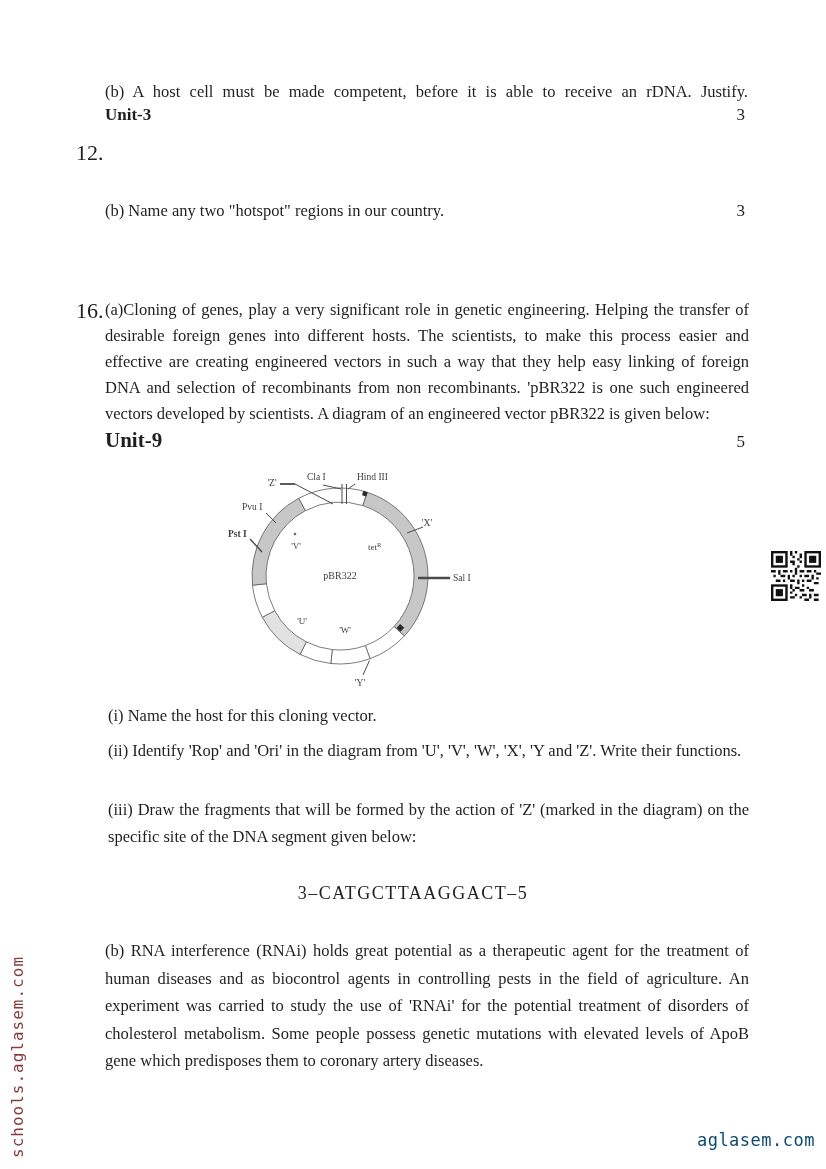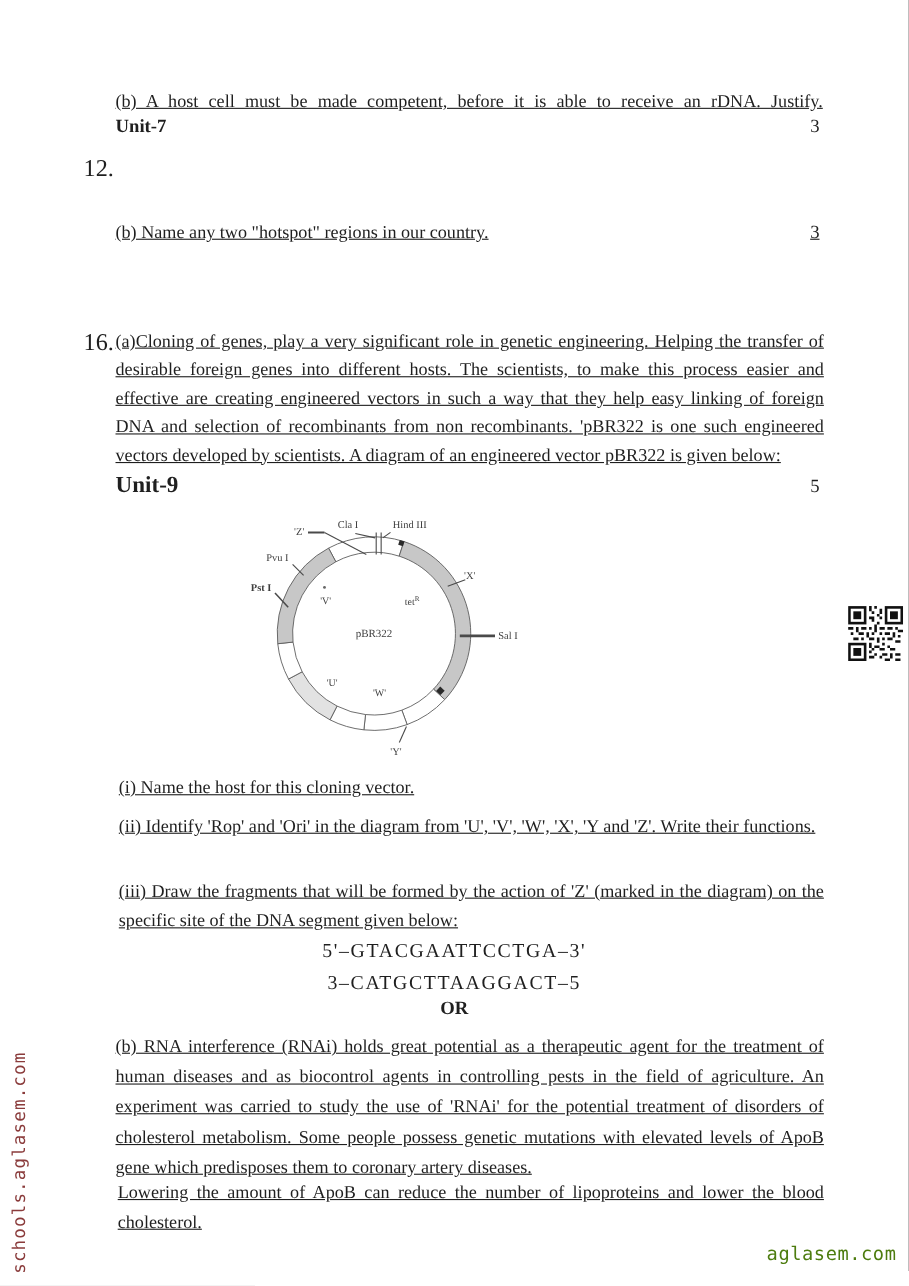--- a/index.html
+++ b/index.html
@@ -2,54 +2,54 @@
 <html><head>
 <meta charset="utf-8">
 <style>
   html,body{margin:0;padding:0;background:#888;}
   .page{
     position:relative;width:826px;height:1169px;background:#ffffff;
     font-family:"Liberation Serif",serif;color:#1f1f1f;overflow:hidden;
     margin:0 auto;
   }
   .abs{position:absolute;}
-  .txt{font-size:16.5px;line-height:26px;text-decoration:underline;}
+  .txt{font-size:16.5px;line-height:26px;}
   .justify{text-align:justify;}
   .jlast{text-align:justify;text-align-last:justify;}
   .bold{font-weight:bold;}
   .row{display:flex;justify-content:space-between;align-items:baseline;}
   .center{text-align:center;}
   .qno{font-size:22px;text-align:right;}
   .lh33{line-height:33px;}
   .lh27{line-height:27px;}
   .lh275{line-height:27.5px;}
   .lh265{line-height:26.5px;}
   .dna{font-size:18px;letter-spacing:1.5px;}
   .marks{font-size:17px;}
   .watermark-side{
     font-family:"DejaVu Sans Mono",monospace;font-size:16px;letter-spacing:1px;
     color:#8a3b3b;transform:rotate(-90deg);transform-origin:0 0;white-space:nowrap;
   }
   .footer-brand{
-    font-family:"DejaVu Sans Mono",monospace;font-size:17px;letter-spacing:0.5px;color:#4d7c0f;
+    font-family:"DejaVu Sans Mono",monospace;font-size:17px;letter-spacing:0.5px;color:#0c4a6e;
   }
   svg text{font-family:"Liberation Serif",serif;fill:#3e3e3e;}
   .seg{stroke:#5a5a5a;stroke-width:0.8;}
   .segwhite{fill:#ffffff;}
   .dline{stroke:#4a4a4a;stroke-width:1;fill:none;}
 </style>
 </head>
 <body>
 
 <div class="page">
 
   <div class="abs txt justify jlast" style="left:105px;top:79px;width:643px;">(b) A host cell must be made competent, before it is able to receive an rDNA. Justify.</div>
 
   <div class="abs row" style="left:105px;top:105px;width:640px;">
-    <span class="bold" style="font-size:17px;">Unit-7</span>
+    <span class="bold" style="font-size:17px;">Unit-3</span>
     <span class="marks">3</span>
   </div>
 
   <div class="abs qno" style="left:76px;top:140px;">12.</div>
   <div class="abs row txt" style="left:105px;top:198px;width:640px;">
     <span>(b) Name any two "hotspot" regions in our country.</span>
     <span class="marks">3</span>
   </div>
 
 
@@ -100,27 +100,24 @@
     <text x="118" y="111" font-size="10" text-anchor="middle">pBR322</text>
     <text x="80" y="156" font-size="9" text-anchor="middle">'U'</text>
     <text x="123" y="165" font-size="9" text-anchor="middle">'W'</text>
     <text x="138" y="218" font-size="9.5" text-anchor="middle">'Y'</text>
   </svg>
 
   <div class="abs txt justify lh27" style="left:108px;top:737px;width:641px;">(ii) Identify 'Rop' and 'Ori' in the diagram from 'U', 'V', 'W', 'X', 'Y and 'Z'. Write their functions.</div>
   <div class="abs txt" style="left:108px;top:703px;width:641px;">(i) Name the host for this cloning vector.</div>
   <div class="abs txt justify lh27" style="left:108px;top:796px;width:641px;">(iii) Draw the fragments that will be formed by the action of 'Z' (marked in the diagram) on the specific site of the DNA segment given below:</div>
 
-  <div class="abs center dna" style="left:78px;top:854px;width:670px;">5'–GTACGAATTCCTGA–3'</div>
   <div class="abs center dna" style="left:78px;top:883px;width:670px;">3–CATGCTTAAGGACT–5</div>
 
-  <div class="abs bold center" style="left:78px;top:907px;width:670px;font-size:17px;">OR</div>
 
   <div class="abs txt justify lh275" style="left:105px;top:937px;width:644px;">(b) RNA interference (RNAi) holds great potential as a therapeutic agent for the treatment of human diseases and as biocontrol agents in controlling pests in the field of agriculture. An experiment was carried to study the use of 'RNAi' for the potential treatment of disorders of cholesterol metabolism. Some people possess genetic mutations with elevated levels of ApoB gene which predisposes them to coronary artery diseases.</div>
-  <div class="abs txt justify lh265" style="left:107px;top:1071px;width:642px;">Lowering the amount of ApoB can reduce the number of lipoproteins and lower the blood cholesterol.</div>
 
   <svg class="abs" style="left:771px;top:551px;" width="50" height="50" viewBox="0 0 21 21">
     <rect x="0" y="0" width="21" height="21" fill="#ffffff"></rect>
     <g fill="#111111">
       <rect x="0" y="0" width="7" height="7"></rect>
         <rect x="1" y="1" width="5" height="5" fill="#fff"></rect>
         <rect x="2" y="2" width="3" height="3"></rect>
       <rect x="14" y="0" width="7" height="7"></rect>
         <rect x="15" y="1" width="5" height="5" fill="#fff"></rect>
         <rect x="16" y="2" width="3" height="3"></rect>

